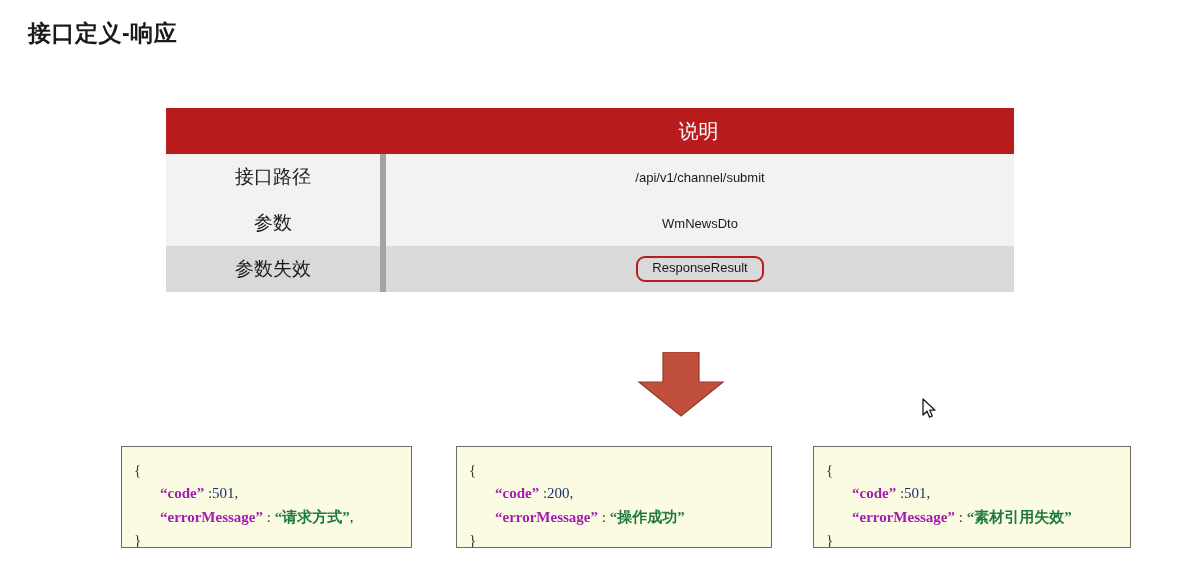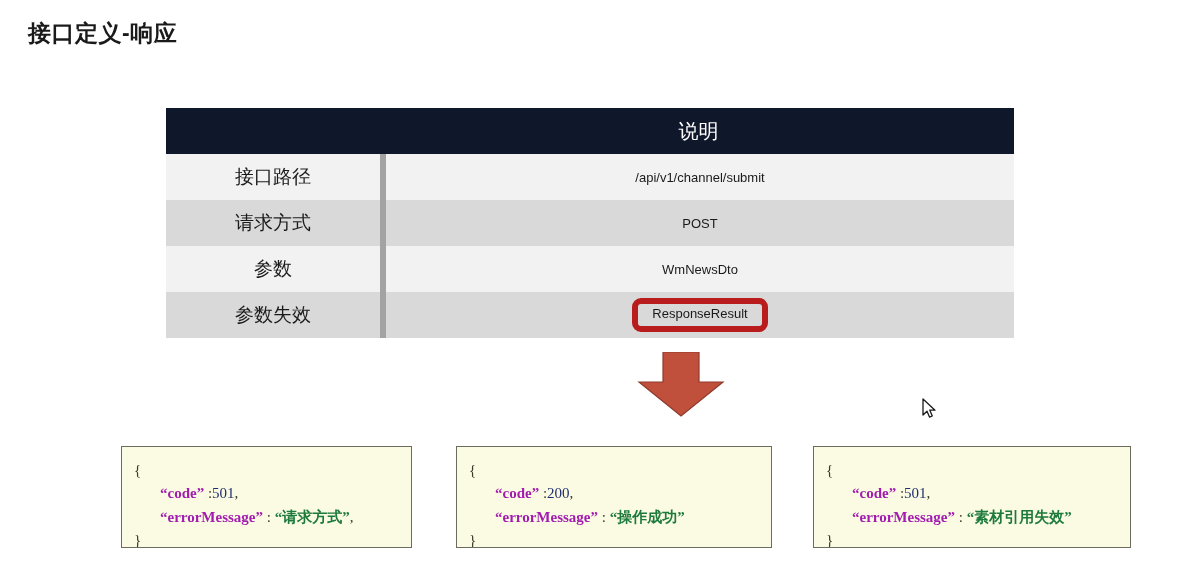--- a/index.html
+++ b/index.html
@@ -41,21 +41,21 @@
     margin: 0;
     border: none;
     height: 46px;
     vertical-align: middle;
     text-align: center;
   }
   .col-label { width: 217px; }
   .col-value { width: 631px; }
 
   .hdr-cell {
-    background: #0f172a;
+    background: #b91c1c;
     color: #ffffff;
     font-size: 20px;
     font-weight: normal;
     height: 40px;
     border-right: 2px solid #ffffff;
   }
   .hdr-cell.hdr-last { border-right: none; }
 
   .row-odd td  { background: #f2f2f2; }
   .row-even td { background: #d9d9d9; }
@@ -65,21 +65,21 @@
     color: #1a1a1a;
     border-right: 6px solid #a3a3a3;
   }
   #spec-table td.cell-value {
     font-size: 13px;
     color: #1a1a1a;
   }
 
   .highlight-pill {
     display: inline-block;
-    border: 6px solid #b91c1c;
+    border: 2px solid #b91c1c;
     border-radius: 9px;
     padding: 3px 14px 4px 14px;
     line-height: 1.15;
   }
 
   
   #down-arrow {
     position: absolute;
     left: 635px;
     top: 352px;
@@ -130,24 +130,20 @@
     <tr>
       <th class="hdr-cell col-label"></th>
       <th class="hdr-cell hdr-last col-value">说明</th>
     </tr>
   </thead>
   <tbody>
     <tr class="row-odd">
       <td class="cell-label col-label">接口路径</td>
       <td class="cell-value col-value">/api/v1/channel/submit</td>
     </tr>
-    <tr class="row-even">
-      <td class="cell-label col-label">请求方式</td>
-      <td class="cell-value col-value">POST</td>
-    </tr>
     <tr class="row-odd">
       <td class="cell-label col-label">参数</td>
       <td class="cell-value col-value">WmNewsDto</td>
     </tr>
     <tr class="row-even">
       <td class="cell-label col-label">参数失效</td>
       <td class="cell-value col-value">
         <span class="highlight-pill">ResponseResult</span>
       </td>
     </tr>

